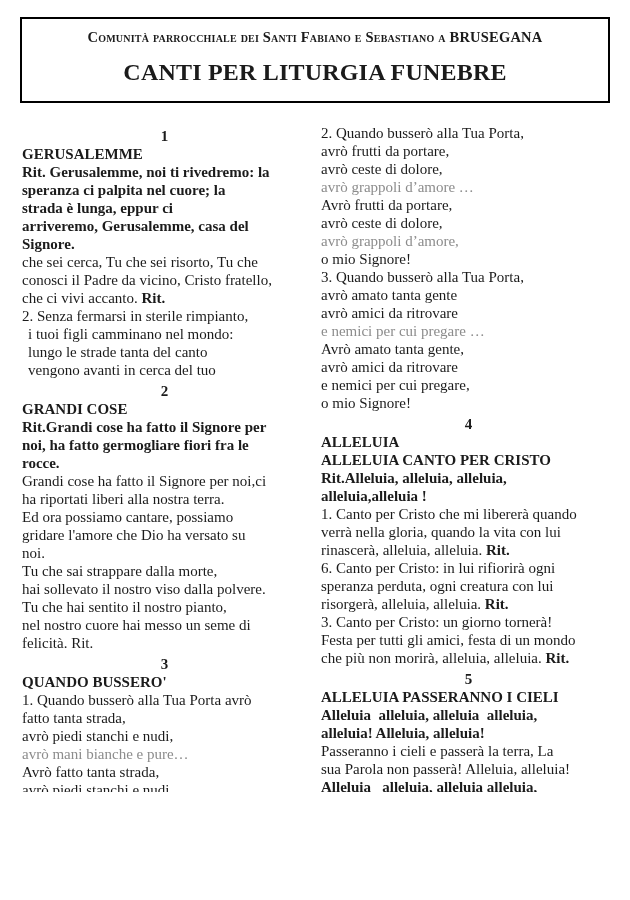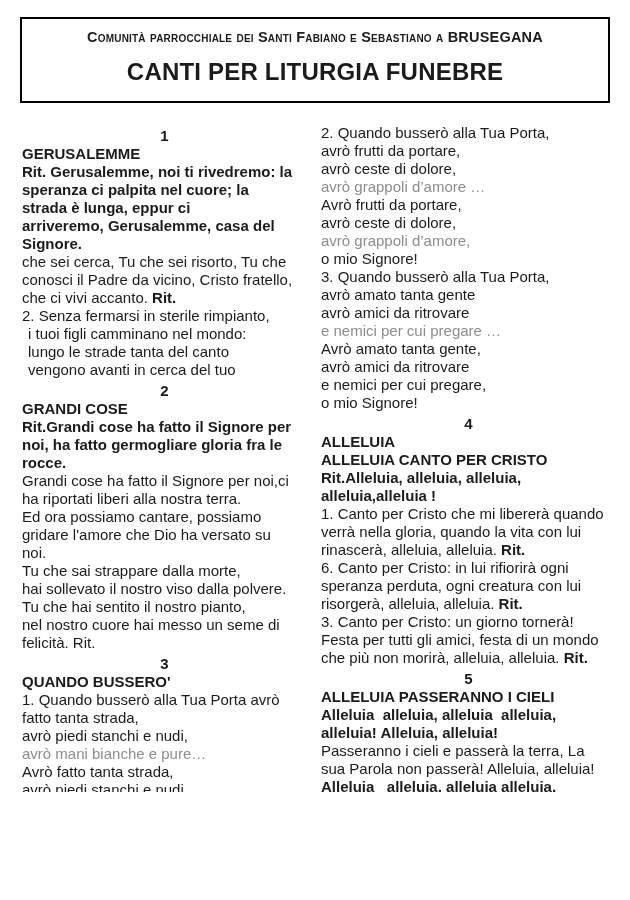--- a/index.html
+++ b/index.html
@@ -1,20 +1,20 @@
 <!DOCTYPE html>
 <html><head>
 <meta charset="utf-8">
 <style>
   html, body { margin: 0; padding: 0; background: #ffffff; }
   .page {
     width: 630px;
     height: 792px;
     background: #ffffff;
-    font-family: Liberation Sans, sans-serif;
+    font-family: Liberation Serif, serif;
     color: #1b1b1b;
     overflow: hidden;
     box-sizing: border-box;
   }
   .header-box {
     margin: 17px 20px 0 20px;
     border: 2px solid #000000;
     text-align: center;
     padding: 10px 6px 15px 6px;
     box-sizing: border-box;
@@ -71,21 +71,21 @@
         <div class="line reg">che sei cerca, Tu che sei risorto, Tu che</div>
         <div class="line reg">conosci il Padre da vicino, Cristo fratello,</div>
         <div class="line reg">che ci vivi accanto. <span class="rit-tag">Rit.</span></div>
         <div class="line reg">2. Senza fermarsi in sterile rimpianto,</div>
         <div class="line reg indent">i tuoi figli camminano nel mondo:</div>
         <div class="line reg indent">lungo le strade tanta del canto</div>
         <div class="line reg indent">vengono avanti in cerca del tuo</div>
         <div class="line num">2</div>
         <div class="line title">GRANDI COSE</div>
         <div class="line rit">Rit.Grandi cose ha fatto il Signore per</div>
-        <div class="line rit">noi, ha fatto germogliare gloria fra le</div>
+        <div class="line rit">noi, ha fatto germogliare fiori fra le</div>
         <div class="line rit">rocce.</div>
         <div class="line reg">Grandi cose ha fatto il Signore per noi,ci</div>
         <div class="line reg">ha riportati liberi alla nostra terra.</div>
         <div class="line reg">Ed ora possiamo cantare, possiamo</div>
         <div class="line reg">gridare l'amore che Dio ha versato su</div>
         <div class="line reg">noi.</div>
         <div class="line reg">Tu che sai strappare dalla morte,</div>
         <div class="line reg">hai sollevato il nostro viso dalla polvere.</div>
         <div class="line reg">Tu che hai sentito il nostro pianto,</div>
         <div class="line reg">nel nostro cuore hai messo un seme di</div>

